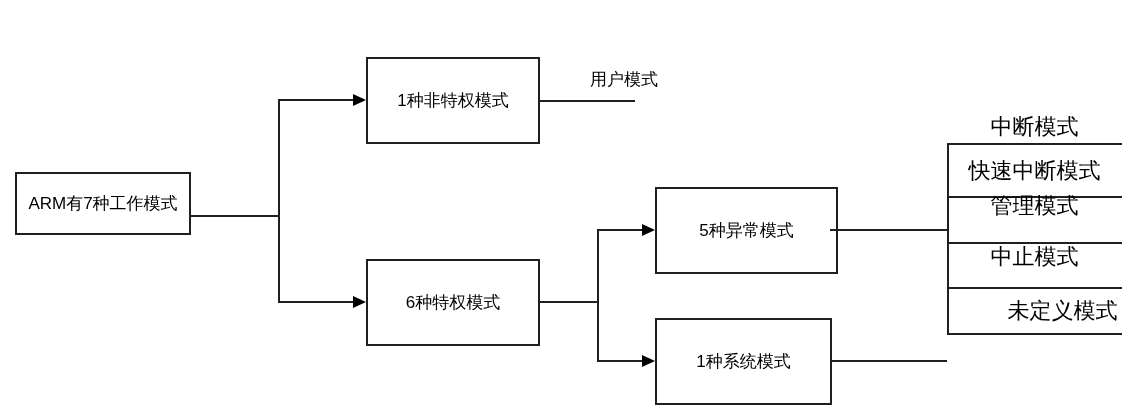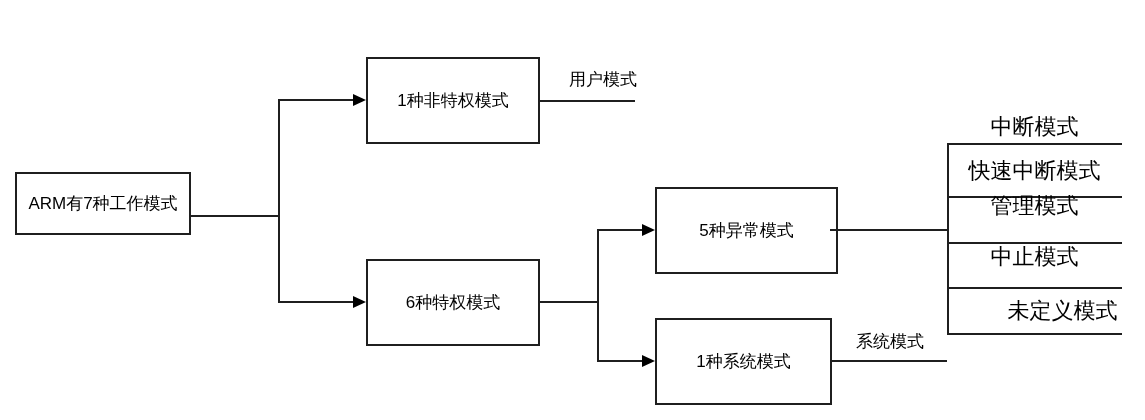--- a/index.html
+++ b/index.html
@@ -50,21 +50,21 @@
     border-left: 13px solid #000000;
   }
   .a1 { left: 353px; top: 94px; }
   .a2 { left: 353px; top: 296px; }
   .a3 { left: 642px; top: 224px; }
   .a4 { left: 642px; top: 355px; }
 
   .float-label {
     position: absolute;
     font-size: 17px;
-    text-align: center;
+    text-align: right;
     width: 110px;
   }
   .lbl-user   { left: 548px; top: 68px; }
   .lbl-system { left: 835px; top: 330px; }
 
   
   .list-vline { left: 947px; top: 143px; width: 2px; height: 192px; }
   .t0 { left: 947px; top: 143px; width: 175px; height: 2px; }
   .t1 { left: 947px; top: 196px; width: 175px; height: 2px; }
   .t2 { left: 947px; top: 242px; width: 175px; height: 2px; }
@@ -109,21 +109,20 @@
   <div class="line c9"></div>
   <div class="line c10"></div>
   <div class="line c11"></div>
 
   <div class="arrow a1"></div>
   <div class="arrow a2"></div>
   <div class="arrow a3"></div>
   <div class="arrow a4"></div>
 
   <div class="float-label lbl-user">用户模式</div>
-  <div class="float-label lbl-system">系统模式</div>
 
   <div>
     <div class="line list-vline"></div>
     <div class="line t0"></div>
     <div class="line t1"></div>
     <div class="line t2"></div>
     <div class="line t3"></div>
     <div class="line t4"></div>
 
     <div class="cell cell-header">中断模式</div>

